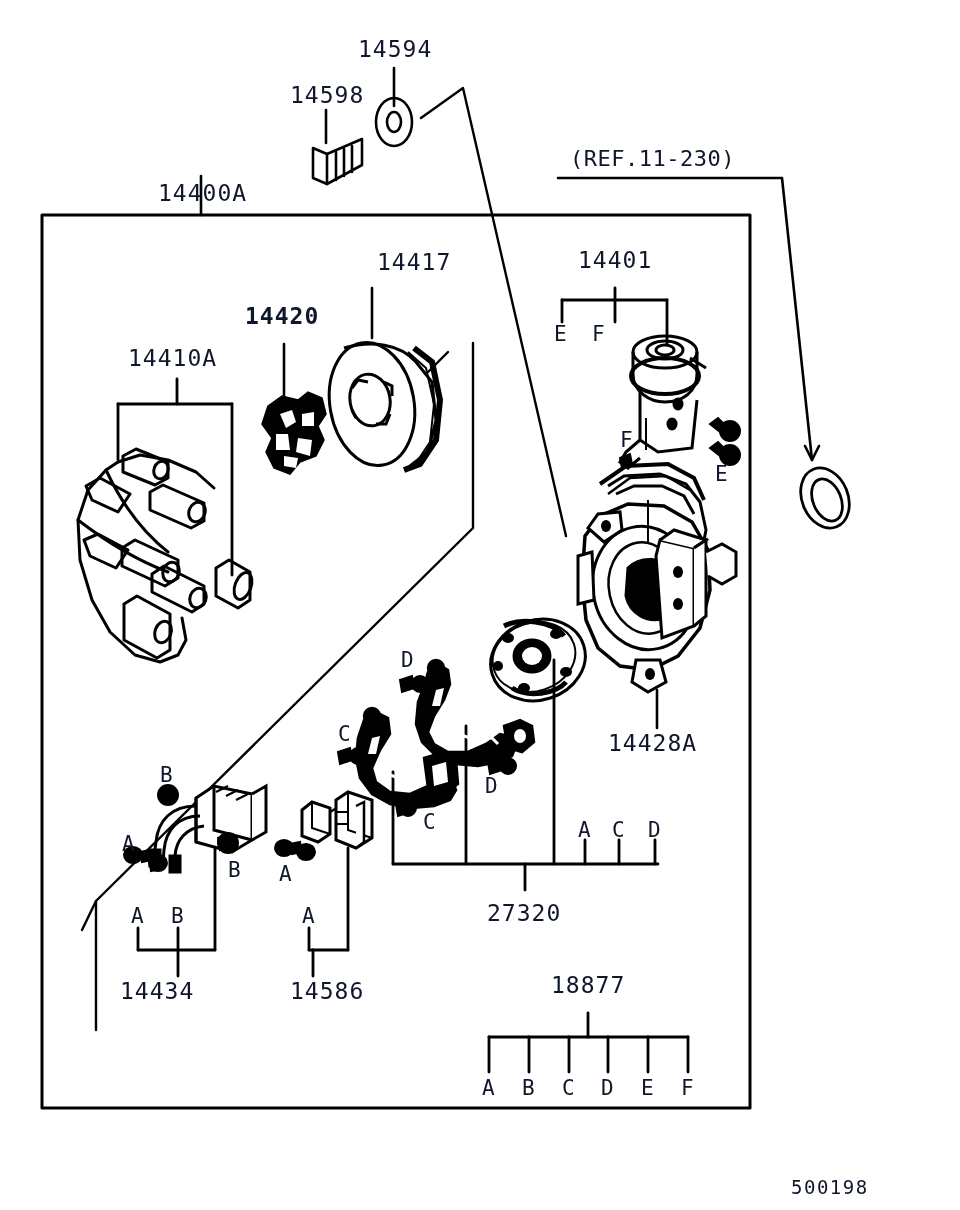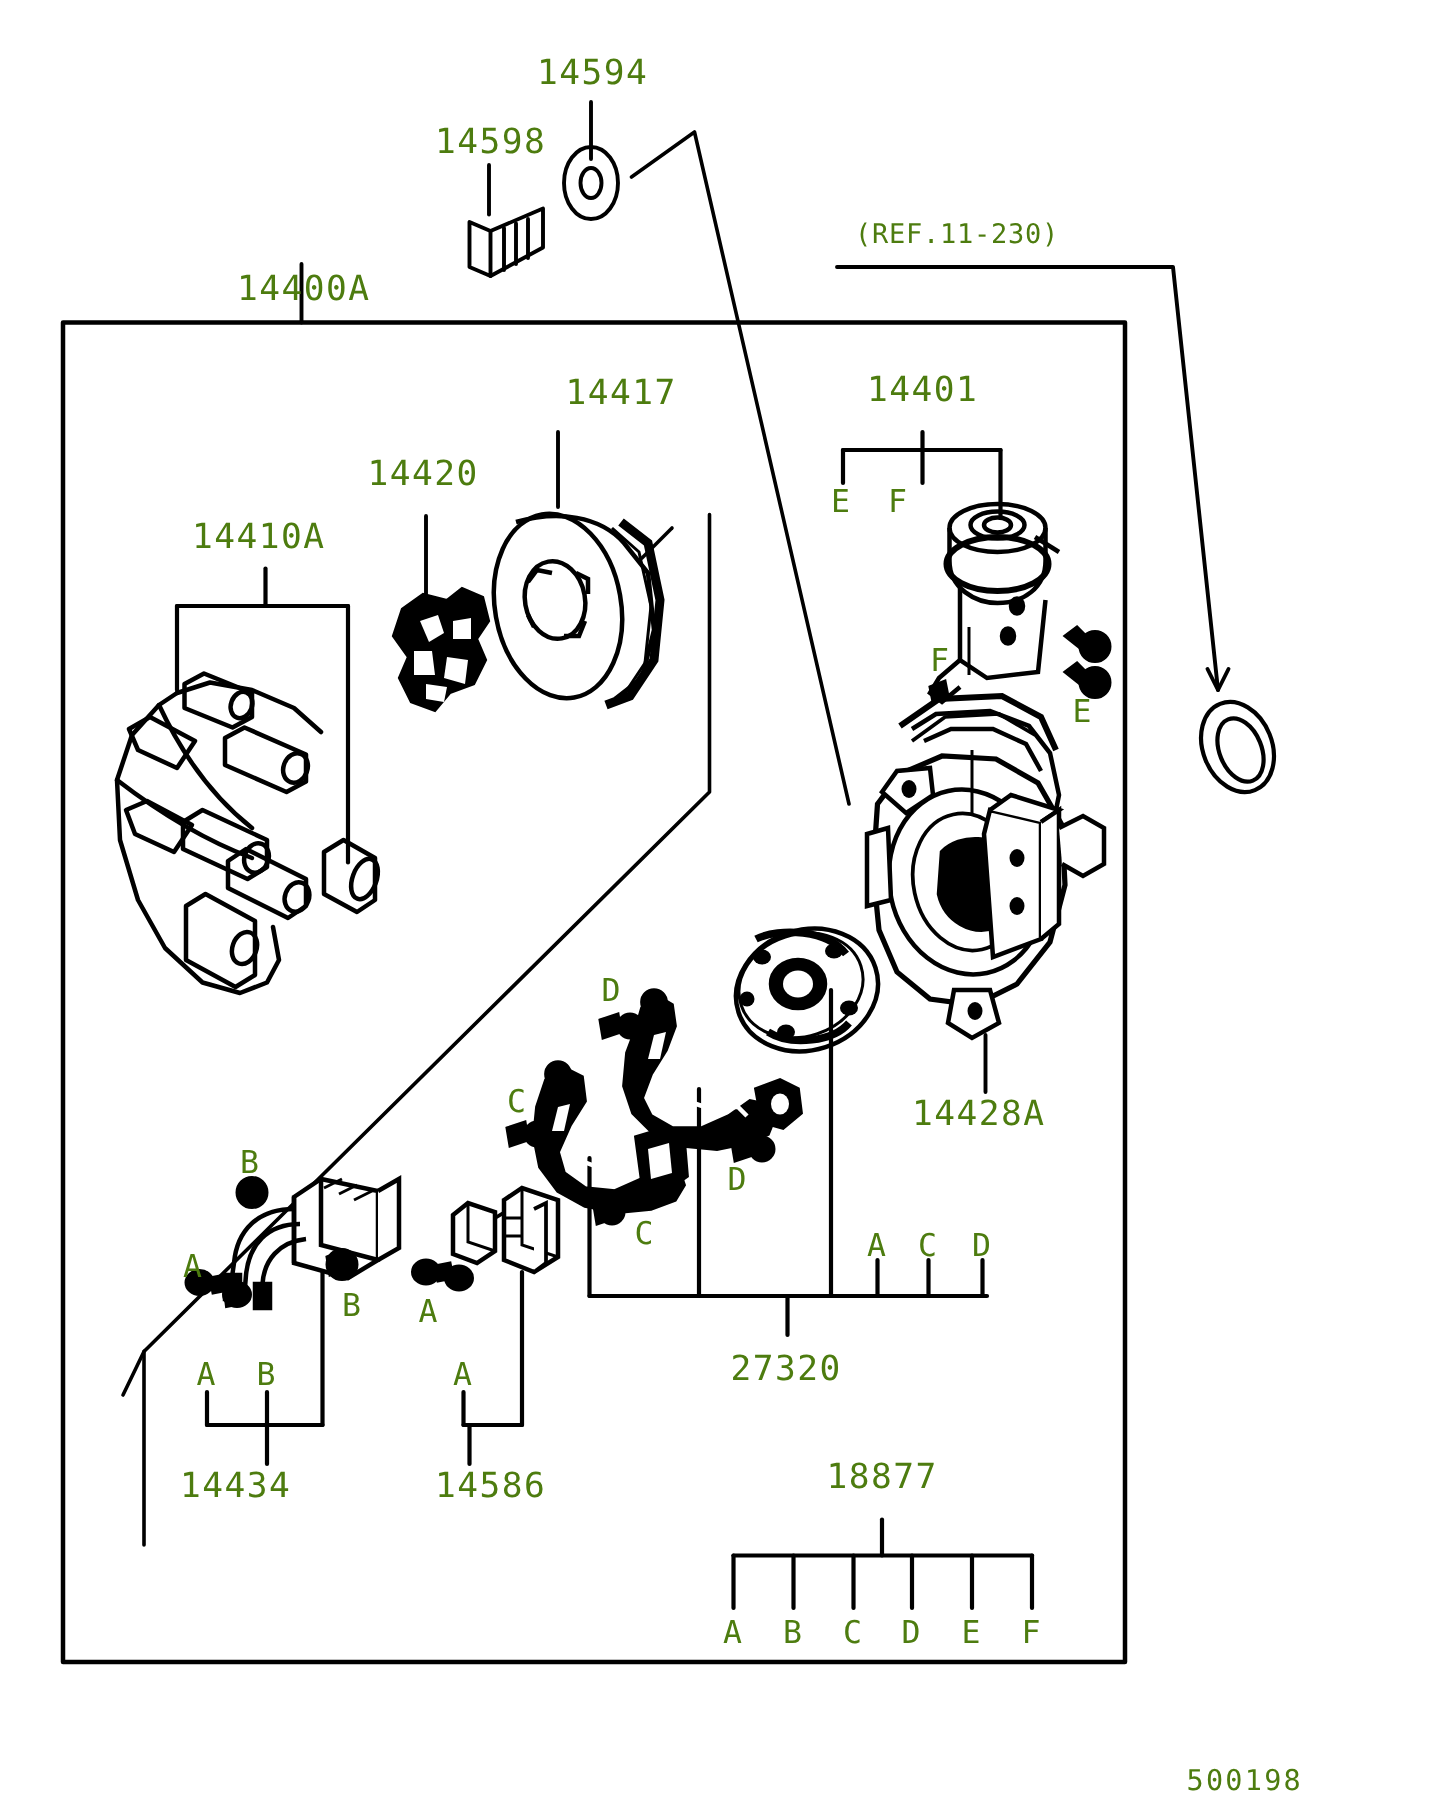--- a/index.html
+++ b/index.html
@@ -6,26 +6,26 @@
   body{
     width:960px;height:1210px;position:relative;overflow:hidden;
     font-family:"DejaVu Sans Mono","Liberation Mono",monospace;
     color:#000;
   }
   #stage{position:absolute;left:0;top:0;width:960px;height:1210px;}
   #stage > svg{position:absolute;left:0;top:0;}
   .lbl{
     position:absolute;
     font-family:"DejaVu Sans Mono","Liberation Mono",monospace;
-    color:#4d7c0f;white-space:nowrap;letter-spacing:1px;
+    color:#0f172a;white-space:nowrap;letter-spacing:1px;
     font-weight:500;
   }
   .num{font-size:23px;}
   .ltr{font-size:21px;}
-  .ref{font-size:18px;letter-spacing:0.5px;}
+  .ref{font-size:22px;letter-spacing:0.5px;}
   .idcode{font-size:19px;letter-spacing:1.5px;}
 </style>
 </head>
 <body>
 
 <div id="stage">
 
 <svg width="960" height="1210" viewBox="0 0 960 1210">
   <g fill="none" stroke="#000" stroke-width="3" stroke-linecap="round" stroke-linejoin="round">
 
@@ -322,21 +322,21 @@
 <div class="lbl num" style="left:158px;top:148px;margin-top:32px;">14400A</div>
 
 <div class="lbl num" style="left:290px;top:82px;">14598</div>
 
 <div class="lbl num" style="left:358px;top:36px;">14594</div>
 
 <div class="lbl ref" style="left:570px;top:146px;">(REF.11-230)</div>
 
 <div class="lbl num" style="left:128px;top:345px;">14410A</div>
 
-<div class="lbl num" style="left:245px;top:303px;">14420</div>
+<div class="lbl num" style="left:245px;top:303px;font-weight:bold;">14420</div>
 
 <div class="lbl num" style="left:333px;top:249px;margin-left:44px;">14417</div>
 
 <div class="lbl num" style="left:578px;top:247px;">14401</div>
 
 <div class="lbl num" style="left:608px;top:730px;">14428A</div>
 
 <div class="lbl num" style="left:487px;top:900px;">27320</div>
 
 <div class="lbl num" style="left:120px;top:978px;">14434</div>

